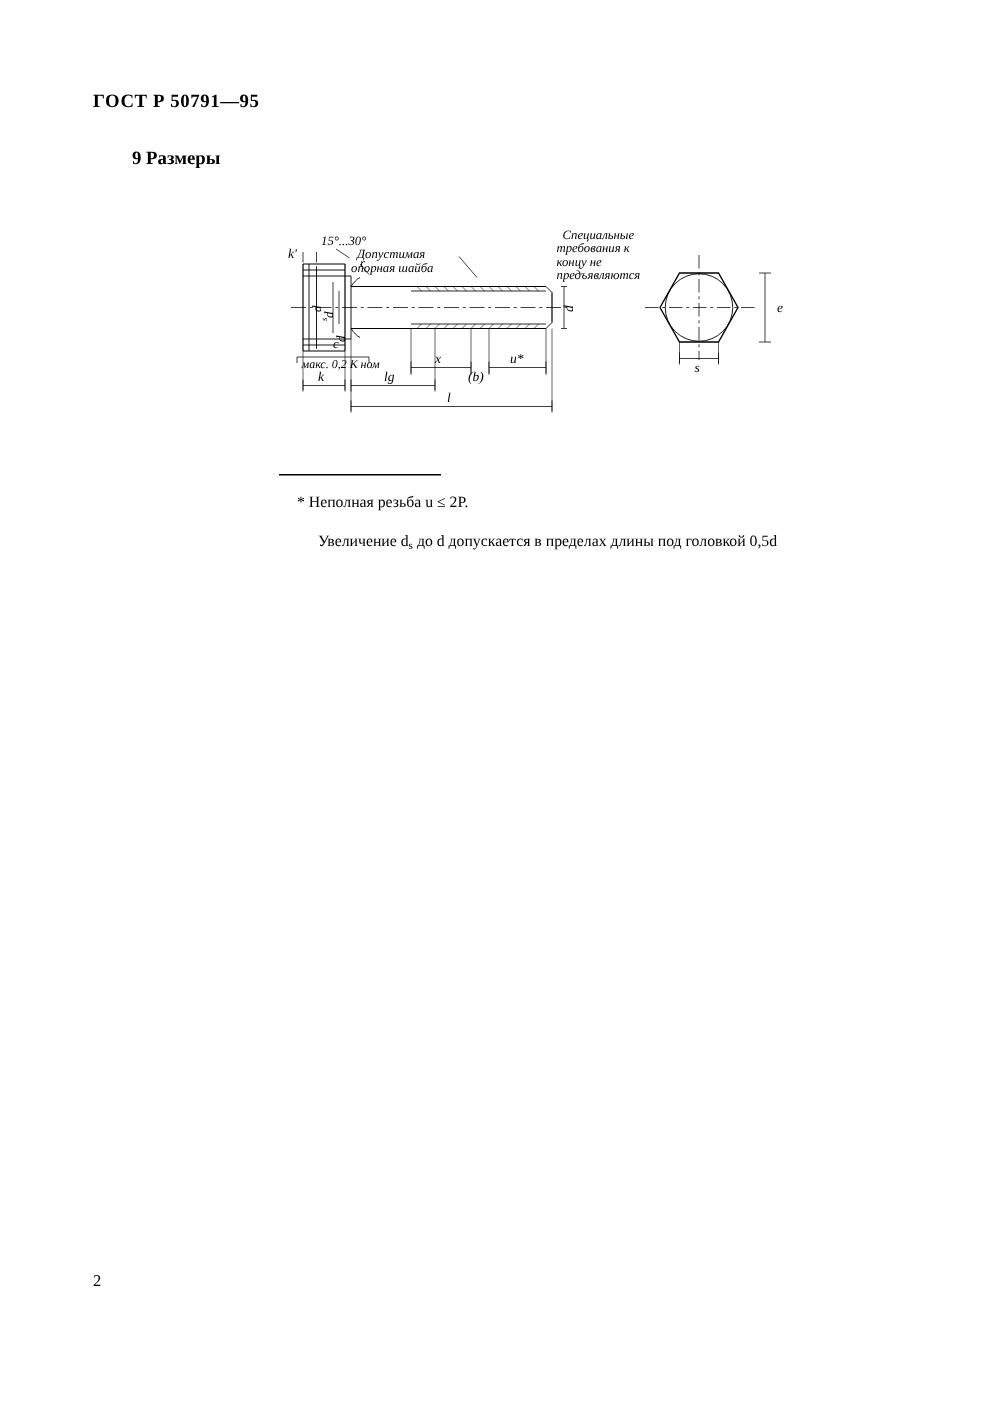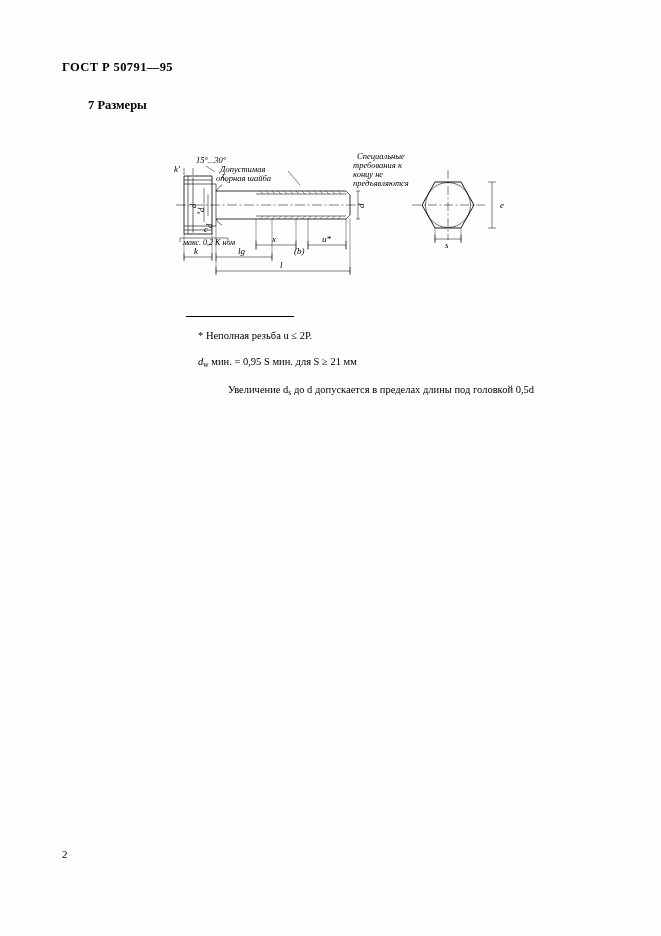--- a/index.html
+++ b/index.html
@@ -37,21 +37,21 @@
     position: absolute;
     left: 88px;
     top: 98px;
     font-family: "Liberation Serif", serif;
     font-weight: bold;
     font-size: 12.5px;
     white-space: nowrap;
   }
   .figure {
     position: absolute;
-    left: 160px;
+    left: 178px;
     top: 128px;
     width: 350px;
     height: 175px;
   }
   .figure svg { display: block; }
   .notes {
     position: absolute;
     left: 186px;
     top: 316px;
     width: 380px;
@@ -66,39 +66,38 @@
   }
   .notes p {
     margin: 12px;
     text-indent: 0;
     white-space: nowrap;
   }
   .notes p.wrap {
     white-space: normal;
     text-indent: 14px;
     width: 352px;
-    text-align: center;
   }
   .page-number {
     position: absolute;
     left: 62px;
     top: 848px;
     font-size: 11px;
   }
   sub { font-size: 7.5px; vertical-align: -2px; }
   i { font-style: italic; }
 </style>
 </head>
 <body>
 
 <div class="page">
 
   <div class="std-header">ГОСТ Р 50791—95</div>
 
-  <div class="section-title">7 Размеры</div>
+  <div class="section-title">9 Размеры</div>
 
   <div class="figure">
     <svg width="350" height="175" viewBox="0 0 350 175" xmlns="http://www.w3.org/2000/svg">
       <g fill="none" stroke="#000" stroke-width="0.8" shape-rendering="geometricPrecision">
 
         <path d="M24,48 L24,106"></path>
         <path d="M24,48 L52,48"></path>
         <path d="M24,106 L52,106"></path>
         <path d="M52,48 L52,106"></path>
 
@@ -262,19 +261,18 @@
         <text x="120" y="140" font-size="9" font-style="italic">l</text>
         <text x="285" y="120" font-size="9" font-style="italic">s</text>
         <text x="340" y="80" font-size="9" font-style="italic">e</text>
       </g>
     </svg>
   </div>
 
   <div class="notes">
     <div class="rule"></div>
     <p>* Неполная резьба u ≤ 2P.</p>
-    <p><i>d</i><sub>w</sub><span> мин. = 0,95 S мин. для S ≥ 21 мм</span></p>
     <p class="wrap"><span>Увеличение d</span><sub>s</sub><span> до d допускается в пределах длины под головкой 0,5d</span></p>
   </div>
 
   <div class="page-number">2</div>
 
 </div>
 
 </body></html>

